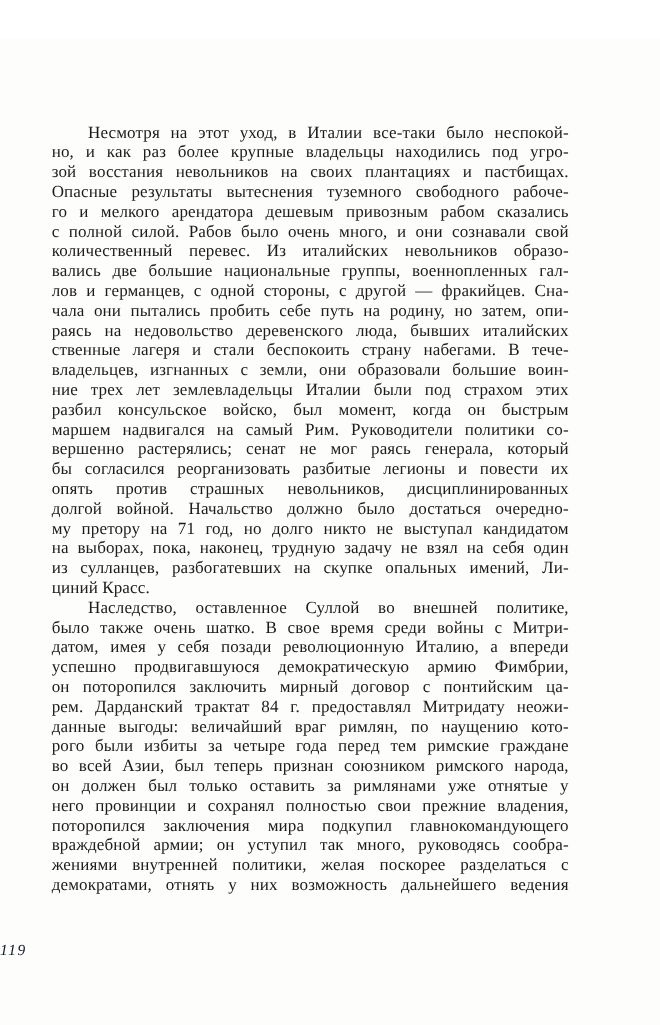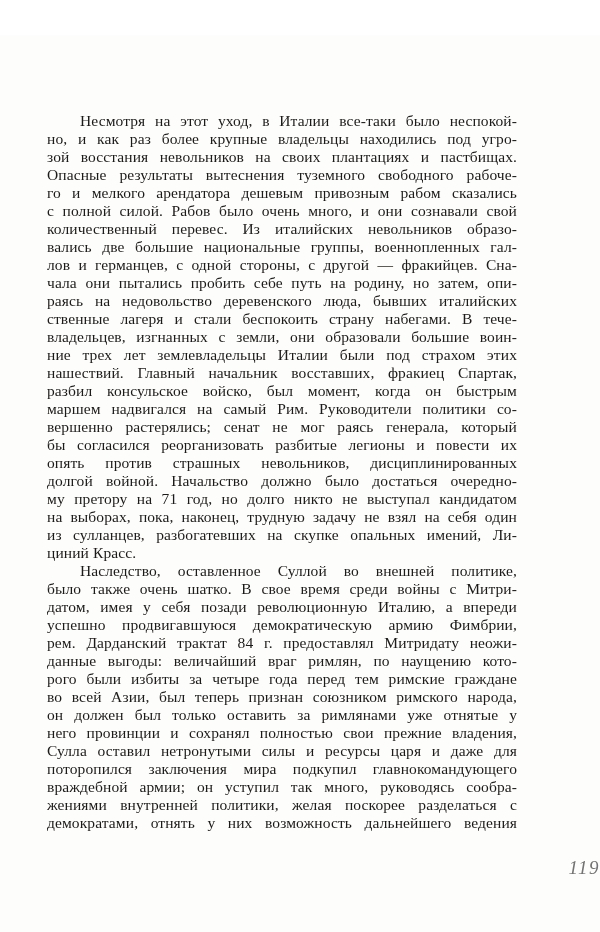--- a/index.html
+++ b/index.html
@@ -37,25 +37,25 @@
     text-indent: 33px;
   }
   .line.end {
     text-align-last: left;
   }
   .page-number {
     position: absolute;
     left: 0;
     top: 822px;
     width: 600px;
-    text-align: right;
+    text-align: left;
     font-style: italic;
-    font-size: 19px;
+    font-size: 14px;
     letter-spacing: 1.5px;
-    color: #737373;
+    color: #0f172a;
   }
 </style>
 </head>
 <body>
 
 <div class="page">
   <div class="text-block" id="text-block">
       <div class="line indent">Несмотря на этот уход, в Италии все-таки было неспокой-</div>
       <div class="line">но, и как раз более крупные владельцы находились под угро-</div>
       <div class="line">зой восстания невольников на своих плантациях и пастбищах.</div>
@@ -63,41 +63,40 @@
       <div class="line">го и мелкого арендатора дешевым привозным рабом сказались</div>
       <div class="line">с полной силой. Рабов было очень много, и они сознавали свой</div>
       <div class="line">количественный перевес. Из италийских невольников образо-</div>
       <div class="line">вались две большие национальные группы, военнопленных гал-</div>
       <div class="line">лов и германцев, с одной стороны, с другой — фракийцев. Сна-</div>
       <div class="line">чала они пытались пробить себе путь на родину, но затем, опи-</div>
       <div class="line">раясь на недовольство деревенского люда, бывших италийских</div>
       <div class="line">ственные лагеря и стали беспокоить страну набегами. В тече-</div>
       <div class="line">владельцев, изгнанных с земли, они образовали большие воин-</div>
       <div class="line">ние трех лет землевладельцы Италии были под страхом этих</div>
-      <div class="line">нашествий. Главный начальник восставших, фракиец Спартак,</div>
       <div class="line">разбил консульское войско, был момент, когда он быстрым</div>
       <div class="line">маршем надвигался на самый Рим. Руководители политики со-</div>
       <div class="line">вершенно растерялись; сенат не мог раясь генерала, который</div>
       <div class="line">бы согласился реорганизовать разбитые легионы и повести их</div>
       <div class="line">опять против страшных невольников, дисциплинированных</div>
       <div class="line">долгой войной. Начальство должно было достаться очередно-</div>
       <div class="line">му претору на 71 год, но долго никто не выступал кандидатом</div>
       <div class="line">на выборах, пока, наконец, трудную задачу не взял на себя один</div>
       <div class="line">из сулланцев, разбогатевших на скупке опальных имений, Ли-</div>
       <div class="line end">циний Красс.</div>
       <div class="line indent">Наследство, оставленное Суллой во внешней политике,</div>
       <div class="line">было также очень шатко. В свое время среди войны с Митри-</div>
       <div class="line">датом, имея у себя позади революционную Италию, а впереди</div>
       <div class="line">успешно продвигавшуюся демократическую армию Фимбрии,</div>
+      <div class="line">он поторопился заключить мирный договор с понтийским ца-</div>
       <div class="line">рем. Дарданский трактат 84 г. предоставлял Митридату неожи-</div>
       <div class="line">данные выгоды: величайший враг римлян, по наущению кото-</div>
       <div class="line">рого были избиты за четыре года перед тем римские граждане</div>
       <div class="line">во всей Азии, был теперь признан союзником римского народа,</div>
       <div class="line">он должен был только оставить за римлянами уже отнятые у</div>
       <div class="line">него провинции и сохранял полностью свои прежние владения,</div>
-      <div class="line">Сулла оставил нетронутыми силы и ресурсы царя и даже для</div>
       <div class="line">поторопился заключения мира подкупил главнокомандующего</div>
       <div class="line">враждебной армии; он уступил так много, руководясь сообра-</div>
       <div class="line">жениями внутренней политики, желая поскорее разделаться с</div>
       <div class="line">демократами, отнять у них возможность дальнейшего ведения</div>
     </div>
   <div class="page-number">119</div>
 </div>
 
 </body></html>

